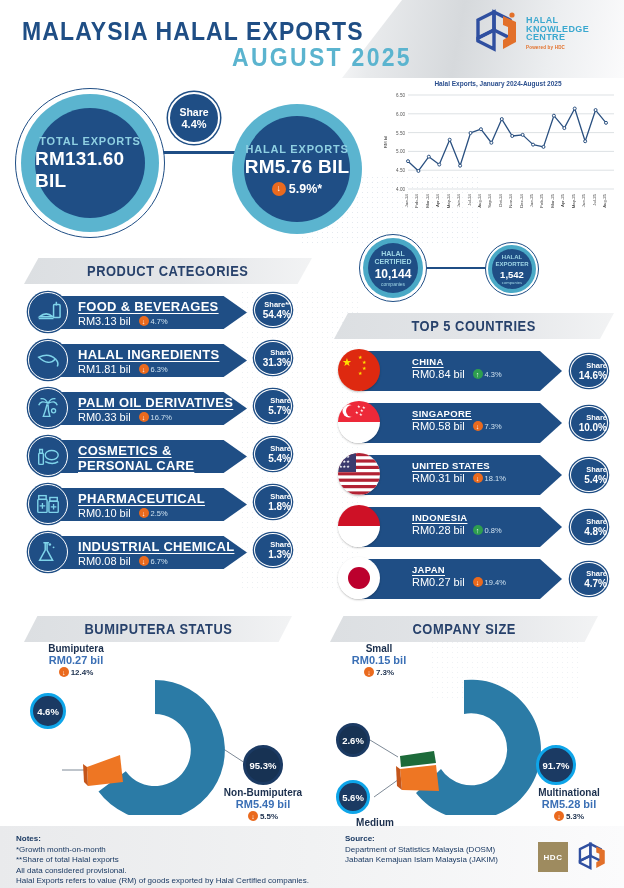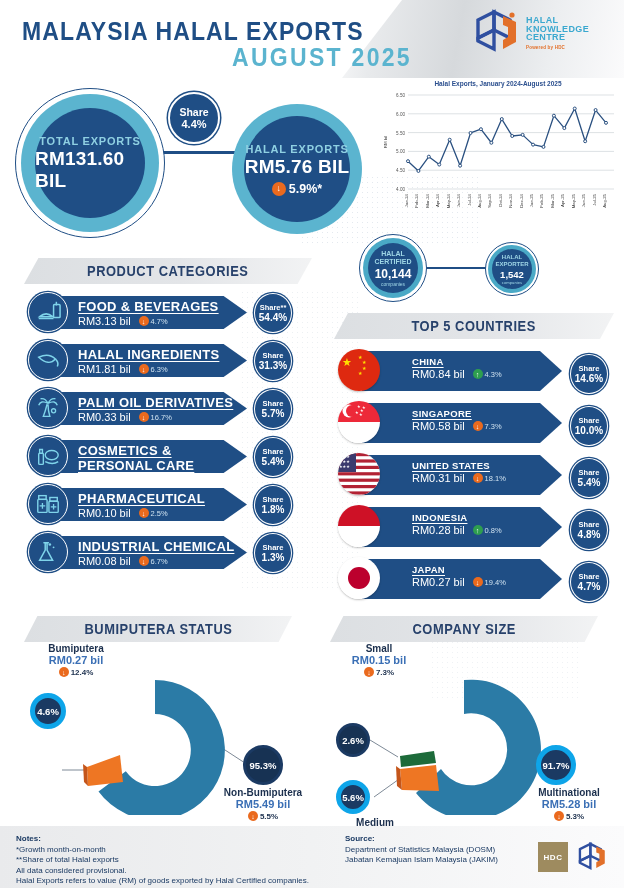--- a/index.html
+++ b/index.html
@@ -119,23 +119,23 @@
   .cat-name {
     font-size:13px; font-weight:bold; color:#fff; letter-spacing:.3px;
     text-decoration:underline; text-underline-offset:1.5px;
   }
   .cat-val-row { display:flex; align-items:center; gap:8px; margin-top:1px; }
   .cat-val { font-size:11px; color:#fff; }
   .cat-g { display:flex; align-items:center; gap:2px; }
   .cat-g .arrow-badge { width:10px; height:10px; font-size:7px; }
   .cat-g .v { font-size:7.5px; color:#cfe2f0; }
   .share-circle {
-    position:absolute; top:3px; width:38px; height:40px; border-radius:50%;
+    position:absolute; top:3px; width:38px; height:34px; border-radius:50%;
     background:#1f4e85; border:1.5px solid #fff; box-shadow:0 0 0 1.3px #1f4e85;
-    display:flex; flex-direction:column; align-items:center; justify-content:center; color:#fff;
+    display:flex; flex-direction:column; align-items:flex-end; justify-content:center; color:#fff;
   }
   .share-circle .a { font-size:7.5px; font-weight:bold; }
   .share-circle .b { font-size:10px; font-weight:bold; }
 
   
   .ctry-row { position:absolute; left:338px; width:286px; height:52px; }
   .flag {
     position:absolute; left:0; top:3px; width:42px; height:42px; border-radius:50%;
     overflow:hidden; z-index:3; box-shadow:0 1px 2px rgba(0,0,0,.25);
   }
@@ -154,21 +154,21 @@
   .d-lbl { position:absolute; text-align:center; }
   .d-lbl .n { font-size:10px; font-weight:bold; color:#1b2f4d; }
   .d-lbl .v { font-size:11px; font-weight:bold; color:#3a6fb5; }
   .d-lbl .g { display:flex; align-items:center; justify-content:center; gap:2px; margin-top:1px; }
   .d-lbl .g .arrow-badge { width:10px; height:10px; font-size:7px; }
   .d-lbl .g .t { font-size:8px; color:#1b2f4d; font-weight:bold; }
   .pct-bubble {
     position:absolute; border-radius:50%; display:flex; align-items:center; justify-content:center;
     font-size:9.5px; font-weight:bold; color:#fff; background:#1b3a63;
   }
-  .pct-bubble.lt { border:5px solid #0ea5e9; }
+  .pct-bubble.lt { border:3px solid #0ea5e9; }
   .pct-bubble.dk { border:3px solid #1b3a63; background:#173253; }
 
   
   .footer {
     position:absolute; left:0; bottom:0; width:624px; height:62px;
     background: linear-gradient(90deg,#e9eaec 0%,#f1f2f3 50%,#fbfbfc 100%);
   }
   .notes { position:absolute; left:16px; top:8px; line-height:10.5px; }
   .notes .h { font-size:8px; font-weight:bold; color:#1b3a63; }
   .notes .l { font-size:8px; color:#1b3a63; }

